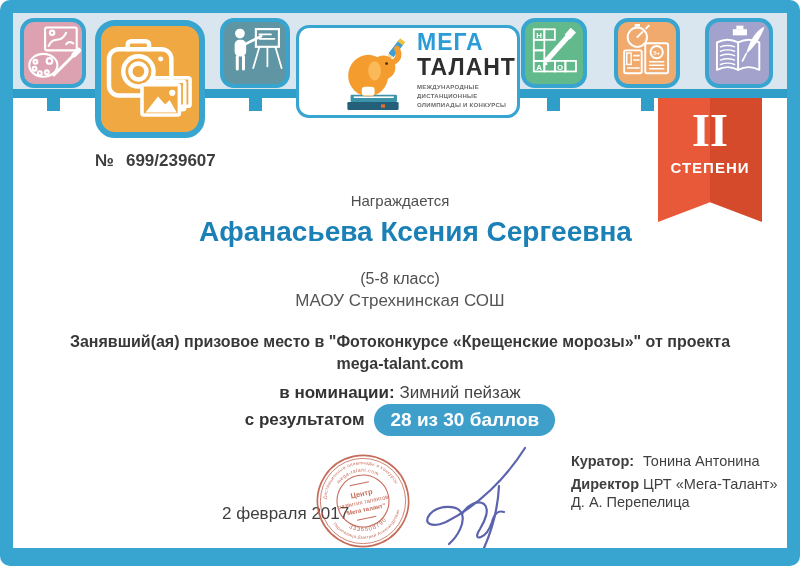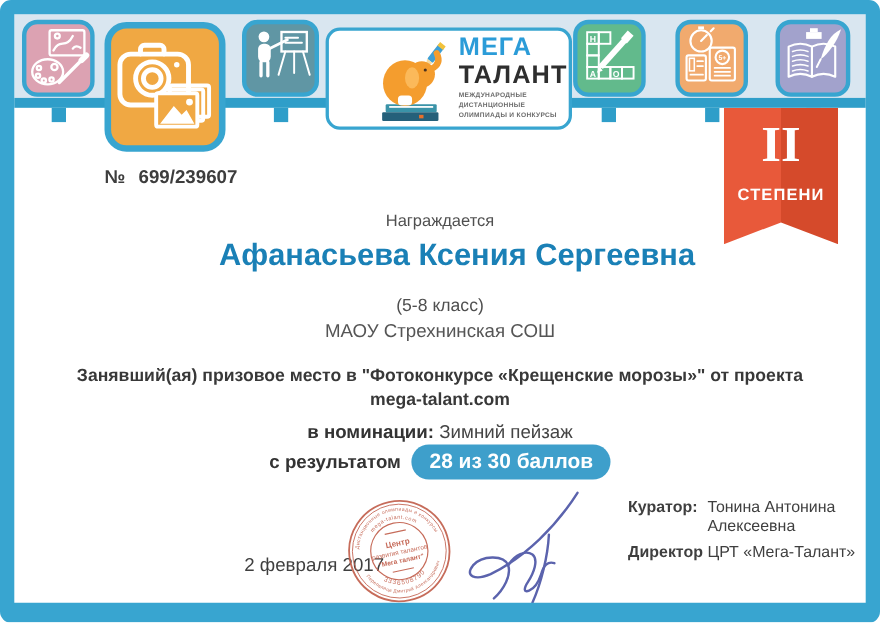--- a/index.html
+++ b/index.html
@@ -27,21 +27,21 @@
   .logo-txt{line-height:1;margin-top:-2px;}
   .logo-l1{font-size:23px;font-weight:800;color:var(--logo-blue);letter-spacing:1px;}
   .logo-l2{font-size:23px;font-weight:800;color:#2e2e2e;letter-spacing:1px;margin-top:2px;}
   .logo-tag{font-size:6px;color:#6a6a6a;letter-spacing:.3px;margin-top:4px;line-height:1.5;font-weight:700;}
   .ribbon{position:absolute;left:658px;top:98px;width:104px;height:124px;z-index:45;
     background:linear-gradient(90deg,var(--ribbon-light) 0 50%,var(--ribbon-dark) 50% 100%);
     -webkit-clip-path:polygon(0 0,100% 0,100% 100%,50% 84%,0 100%);
     clip-path:polygon(0 0,100% 0,100% 100%,50% 84%,0 100%);
     text-align:center;color:#fff;}
   .ribbon-numeral{font-family:"Liberation Serif","DejaVu Serif",serif;font-size:46px;font-weight:700;margin-top:6px;}
-  .ribbon-label{font-size:15px;font-weight:700;letter-spacing:1px;margin-top:12px;}
+  .ribbon-label{font-size:15px;font-weight:700;letter-spacing:1px;margin-top:2px;}
   .cline{position:absolute;left:13px;right:13px;text-align:center;color:var(--text-mid);}
   .numline{position:absolute;left:95px;top:151px;font-size:17px;font-weight:700;color:var(--text-dark);}
   .numline .numval{margin-left:12px;}
   .title{top:143px;font-size:33px;font-weight:800;letter-spacing:3px;color:#3f4040;}
   .subtitle{top:192px;font-size:15px;}
   .name{top:216px;font-size:28px;font-weight:700;color:var(--name-blue);padding-left:31px;}
   .grade{top:270px;font-size:16px;}
   .school{top:291px;font-size:17px;color:#555;}
   .ach1{top:333px;font-size:16px;font-weight:700;color:#383838;}
   .ach2{top:355px;font-size:16px;font-weight:700;color:#383838;}
@@ -256,25 +256,25 @@
       <path d="M60,70 C66,60 76,56 82,60 C88,65 83,77 78,85 C74,91 74,95 79,93 C84,91 88,84 90,78 C92,70 96,66 102,68"></path>
       <path d="M97,42 C96,62 90,86 82,104"></path>
     </g>
   </svg>
 
   <div class="signers">
     <div class="cur-row">
       <span class="cur-label">Куратор:</span>
       <span>
         <div>Тонина Антонина</div>
-        <div>Алексеевна</div>
       </span>
     </div>
     <div class="dir-block">
       <div class="dir-line">
         <b>Директор</b>
         <span>ЦРТ «Мега-Талант»</span>
       </div>
+      <div>Д. А. Перепелица</div>
     </div>
   </div>
 
   <div class="frame"></div>
 </div>
 
 </body></html>

